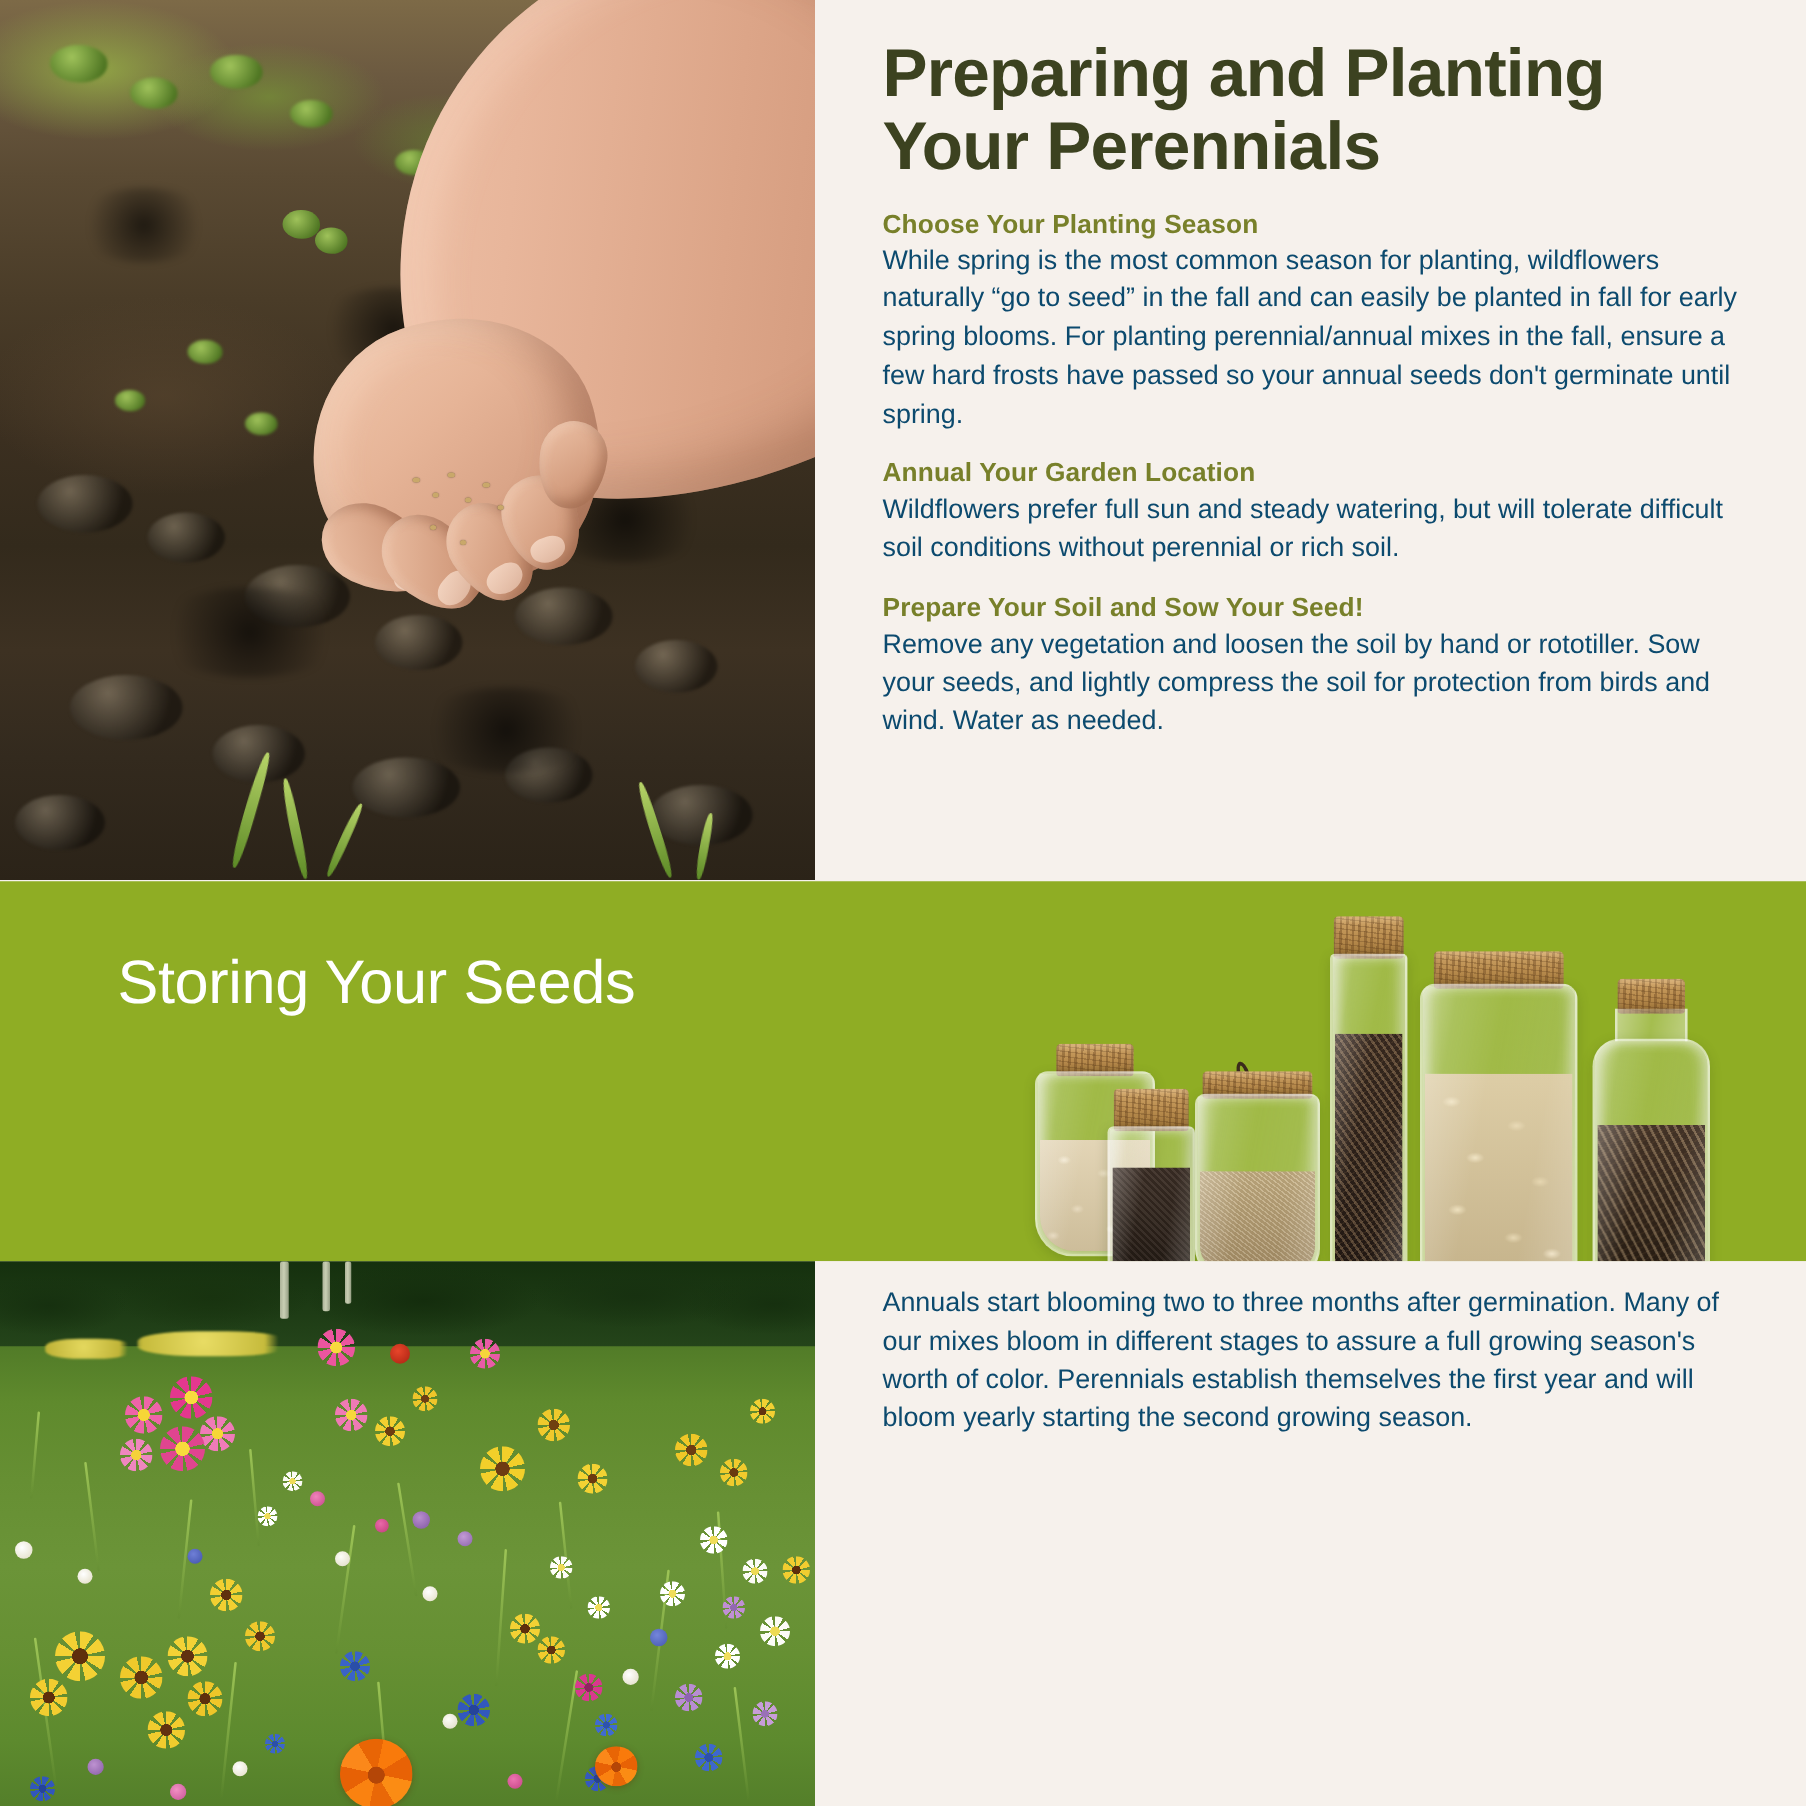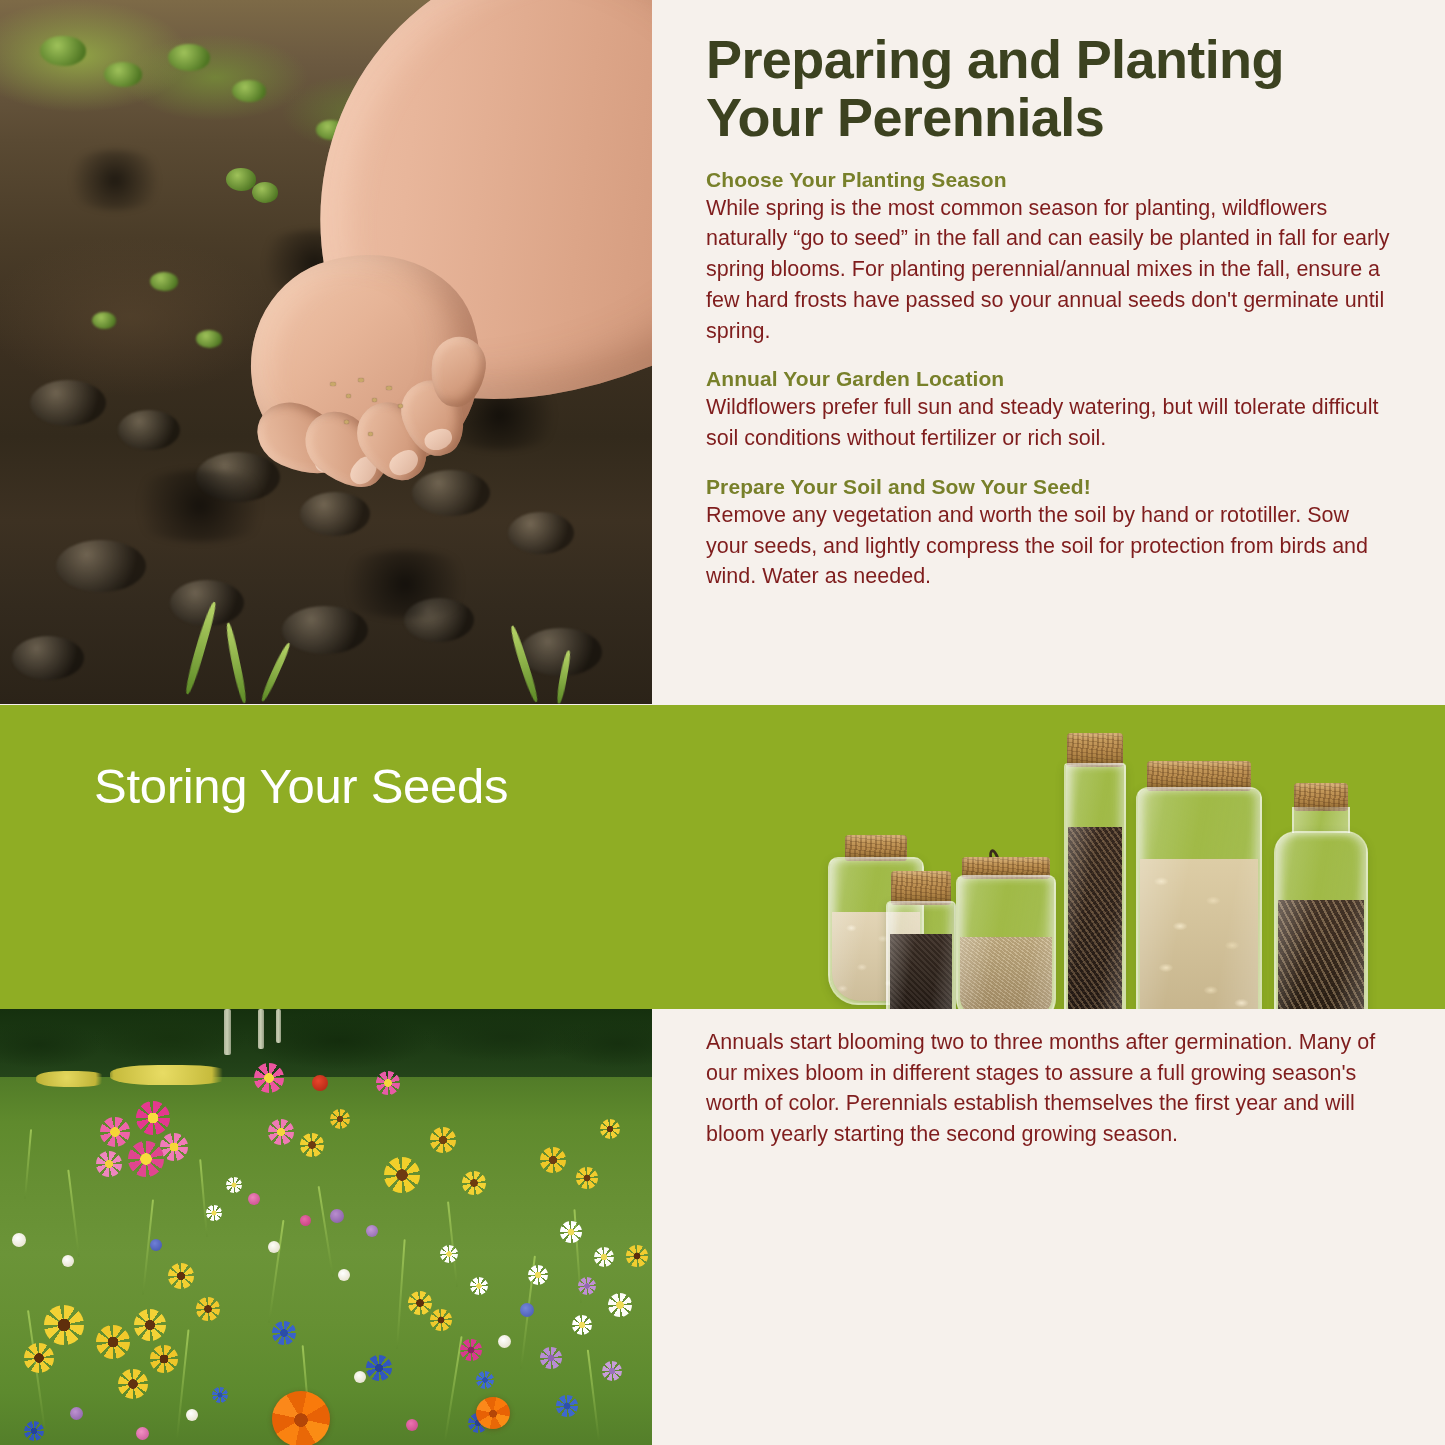--- a/index.html
+++ b/index.html
@@ -71,21 +71,21 @@
     font-size:21px;
     font-weight:bold;
     color:#78802A;
     margin-top:21px;
     margin-bottom:1px;
     letter-spacing:0.1px;
   }
   .body-p {
     font-size:21.5px;
     line-height:1.43;
-    color:#7f1d1d;
+    color:#0c4a6e;
   }
   .sec1-text .h-main { margin-bottom:8px; }
 
   .h-green {
     font-size:49px;
     font-weight:normal;
     color:#FFFFFF;
     letter-spacing:-0.3px;
     line-height:1.06;
   }
@@ -404,24 +404,24 @@
     </div>
   </div>
 
   <div class="sec1-text">
     <h1 class="h-main">Preparing and Planting Your Perennials</h1>
 
     <h2 class="h-sub">Choose Your Planting Season</h2>
     <p class="body-p">While spring is the most common season for planting, wildflowers naturally “go to seed” in the fall and can easily be planted in fall for early spring blooms. For planting perennial/annual mixes in the fall, ensure a few hard frosts have passed so your annual seeds don't germinate until spring.</p>
 
     <h2 class="h-sub">Annual Your Garden Location</h2>
-    <p class="body-p">Wildflowers prefer full sun and steady watering, but will tolerate difficult soil conditions without fertilizer or rich soil.</p>
+    <p class="body-p">Wildflowers prefer full sun and steady watering, but will tolerate difficult soil conditions without perennial or rich soil.</p>
 
     <h2 class="h-sub">Prepare Your Soil and Sow Your Seed!</h2>
-    <p class="body-p">Remove any vegetation and worth the soil by hand or rototiller. Sow your seeds, and lightly compress the soil for protection from birds and wind. Water as needed.</p>
+    <p class="body-p">Remove any vegetation and loosen the soil by hand or rototiller. Sow your seeds, and lightly compress the soil for protection from birds and wind. Water as needed.</p>
   </div>
 
   <div class="sec2">
     <div class="sec2-text">
       <h2 class="h-green">Storing Your Seeds</h2>
     </div>
 
     <div class="sec2-jars">
 
       <div class="jar" style="left:6px; top:112px; width:96px; height:170px;">

